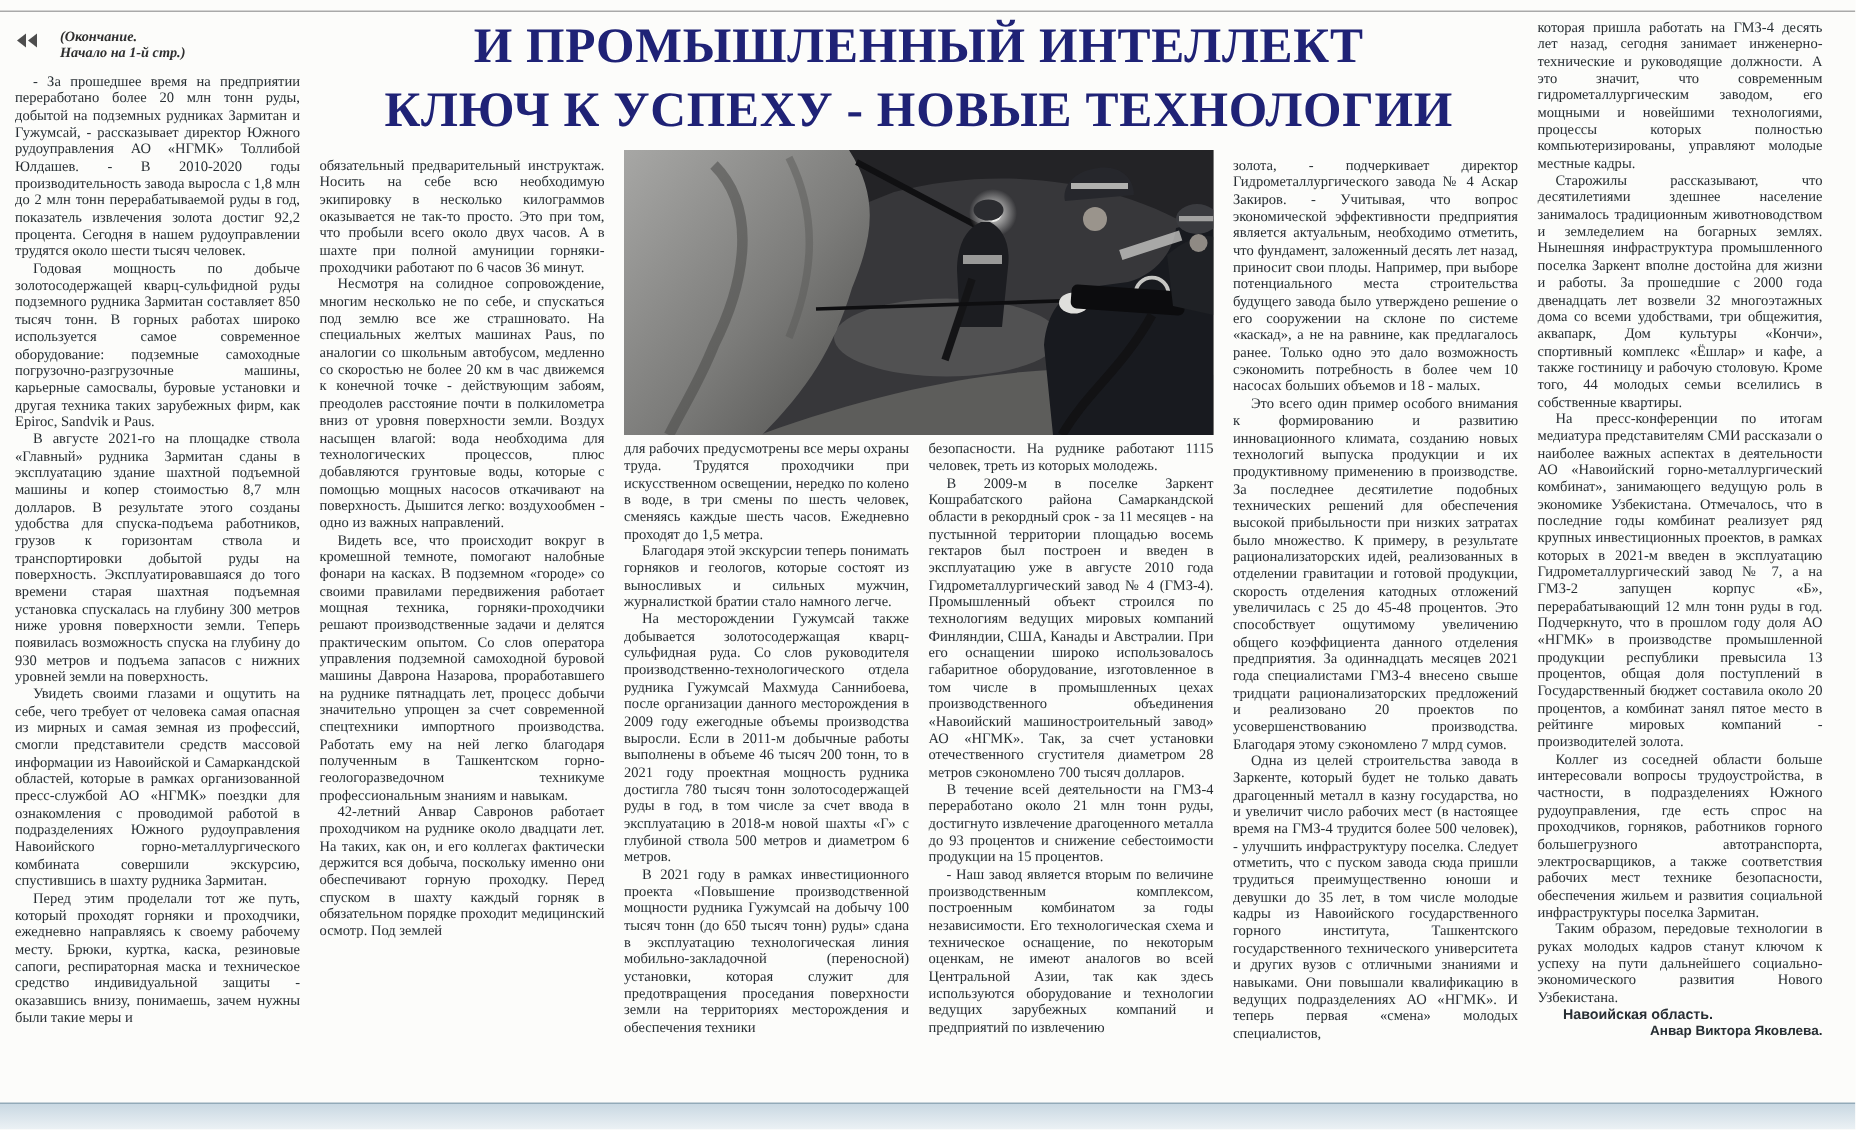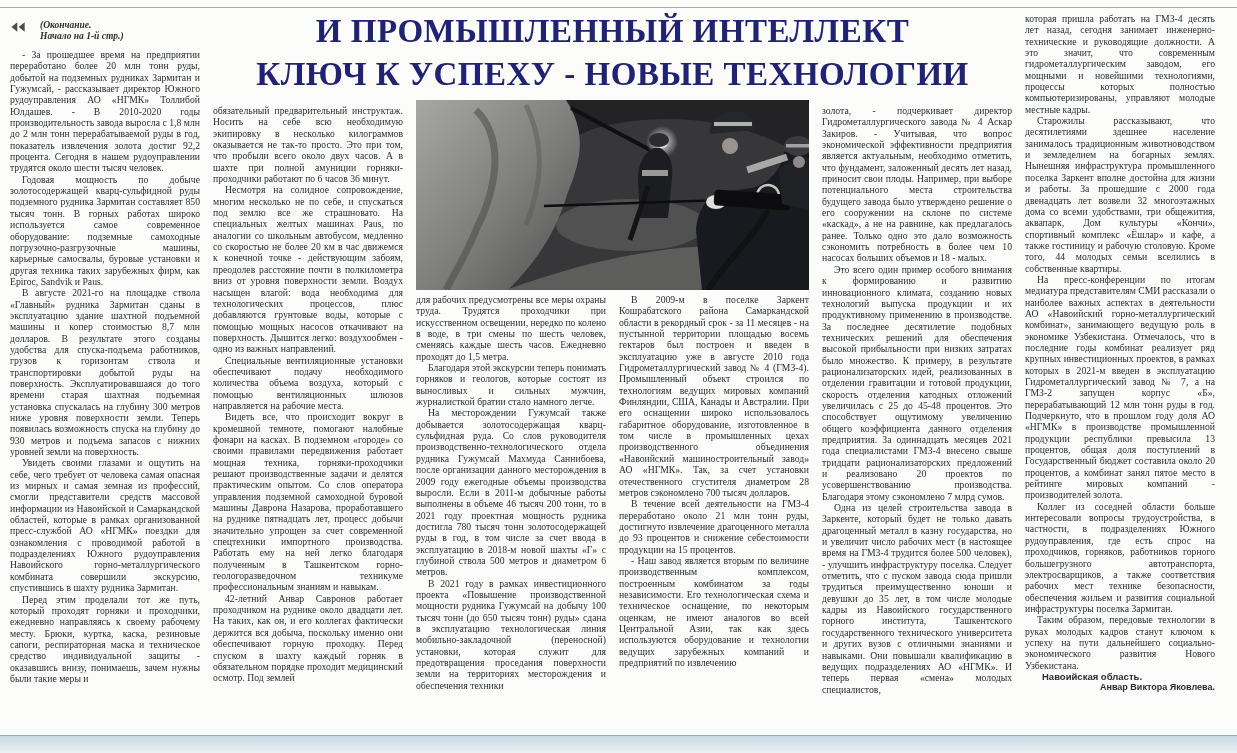--- a/index.html
+++ b/index.html
@@ -103,33 +103,33 @@
     <p>- За прошедшее время на предприятии переработано более 20 млн тонн руды, добытой на подземных рудниках Зармитан и Гужумсай, - рассказывает директор Южного рудоуправления АО «НГМК» Толлибой Юлдашев. - В 2010-2020 годы производительность завода выросла с 1,8 млн до 2 млн тонн перерабатываемой руды в год, показатель извлечения золота достиг 92,2 процента. Сегодня в нашем рудоуправлении трудятся около шести тысяч человек.</p>
     <p>Годовая мощность по добыче золотосодержащей кварц-сульфидной руды подземного рудника Зармитан составляет 850 тысяч тонн. В горных работах широко используется самое современное оборудование: подземные самоходные погрузочно-разгрузочные машины, карьерные самосвалы, буровые установки и другая техника таких зарубежных фирм, как Epiroc, Sandvik и Paus.</p>
     <p>В августе 2021-го на площадке ствола «Главный» рудника Зармитан сданы в эксплуатацию здание шахтной подъемной машины и копер стоимостью 8,7 млн долларов. В результате этого созданы удобства для спуска-подъема работников, грузов к горизонтам ствола и транспортировки добытой руды на поверхность. Эксплуатировавшаяся до того времени старая шахтная подъемная установка спускалась на глубину 300 метров ниже уровня поверхности земли. Теперь появилась возможность спуска на глубину до 930 метров и подъема запасов с нижних уровней земли на поверхность.</p>
     <p>Увидеть своими глазами и ощутить на себе, чего требует от человека самая опасная из мирных и самая земная из профессий, смогли представители средств массовой информации из Навоийской и Самаркандской областей, которые в рамках организованной пресс-службой АО «НГМК» поездки для ознакомления с проводимой работой в подразделениях Южного рудоуправления Навоийского горно-металлургического комбината совершили экскурсию, спустившись в шахту рудника Зармитан.</p>
     <p>Перед этим проделали тот же путь, который проходят горняки и проходчики, ежедневно направляясь к своему рабочему месту. Брюки, куртка, каска, резиновые сапоги, респираторная маска и техническое средство индивидуальной защиты - оказавшись внизу, понимаешь, зачем нужны были такие меры и</p>
   </div>
 
   <div class="col" style="left:213px;top:105px;height:620px;">
     <p class="cont">обязательный предварительный инструктаж. Носить на себе всю необходимую экипировку в несколько килограммов оказывается не так-то просто. Это при том, что пробыли всего около двух часов. А в шахте при полной амуниции горняки-проходчики работают по 6 часов 36 минут.</p>
     <p>Несмотря на солидное сопровождение, многим несколько не по себе, и спускаться под землю все же страшновато. На специальных желтых машинах Paus, по аналогии со школьным автобусом, медленно со скоростью не более 20 км в час движемся к конечной точке - действующим забоям, преодолев расстояние почти в полкилометра вниз от уровня поверхности земли. Воздух насыщен влагой: вода необходима для технологических процессов, плюс добавляются грунтовые воды, которые с помощью мощных насосов откачивают на поверхность. Дышится легко: воздухообмен - одно из важных направлений.</p>
-    <p>Специальные вентиляционные установки обеспечивают подачу необходимого количества объема воздуха, который с помощью вентиляционных шлюзов направляется на рабочие места.</p>
     <p>Видеть все, что происходит вокруг в кромешной темноте, помогают налобные фонари на касках. В подземном «городе» со своими правилами передвижения работает мощная техника, горняки-проходчики решают производственные задачи и делятся практическим опытом. Со слов оператора управления подземной самоходной буровой машины Даврона Назарова, проработавшего на руднике пятнадцать лет, процесс добычи значительно упрощен за счет современной спецтехники импортного производства. Работать ему на ней легко благодаря полученным в Ташкентском горно-геологоразведочном техникуме профессиональным знаниям и навыкам.</p>
     <p>42-летний Анвар Савронов работает проходчиком на руднике около двадцати лет. На таких, как он, и его коллегах фактически держится вся добыча, поскольку именно они обеспечивают горную проходку. Перед спуском в шахту каждый горняк в обязательном порядке проходит медицинский осмотр. Под землей</p>
   </div>
 
   <div class="col" style="left:416px;top:294px;height:432px;font-family:Liberation Serif, serif;">
     <p class="cont">для рабочих предусмотрены все меры охраны труда. Трудятся проходчики при искусственном освещении, нередко по колено в воде, в три смены по шесть человек, сменяясь каждые шесть часов. Ежедневно проходят до 1,5 метра.</p>
     <p>Благодаря этой экскурсии теперь понимать горняков и геологов, которые состоят из выносливых и сильных мужчин, журналисткой братии стало намного легче.</p>
     <p>На месторождении Гужумсай также добывается золотосодержащая кварц-сульфидная руда. Со слов руководителя производственно-технологического отдела рудника Гужумсай Махмуда Саннибоева, после организации данного месторождения в 2009 году ежегодные объемы производства выросли. Если в 2011-м добычные работы выполнены в объеме 46 тысяч 200 тонн, то в 2021 году проектная мощность рудника достигла 780 тысяч тонн золотосодержащей руды в год, в том числе за счет ввода в эксплуатацию в 2018-м новой шахты «Г» с глубиной ствола 500 метров и диаметром 6 метров.</p>
     <p>В 2021 году в рамках инвестиционного проекта «Повышение производственной мощности рудника Гужумсай на добычу 100 тысяч тонн (до 650 тысяч тонн) руды» сдана в эксплуатацию технологическая линия мобильно-закладочной (переносной) установки, которая служит для предотвращения проседания поверхности земли на территориях месторождения и обеспечения техники</p>
   </div>
 
   <div class="col" style="left:619px;top:294px;height:432px;">
+    <p class="cont">безопасности. На руднике работают 1115 человек, треть из которых молодежь.</p>
     <p>В 2009-м в поселке Заркент Кошрабатского района Самаркандской области в рекордный срок - за 11 месяцев - на пустынной территории площадью восемь гектаров был построен и введен в эксплуатацию уже в августе 2010 года Гидрометаллургический завод № 4 (ГМЗ-4). Промышленный объект строился по технологиям ведущих мировых компаний Финляндии, США, Канады и Австралии. При его оснащении широко использовалось габаритное оборудование, изготовленное в том числе в промышленных цехах производственного объединения «Навоийский машиностроительный завод» АО «НГМК». Так, за счет установки отечественного сгустителя диаметром 28 метров сэкономлено 700 тысяч долларов.</p>
     <p>В течение всей деятельности на ГМЗ-4 переработано около 21 млн тонн руды, достигнуто извлечение драгоценного металла до 93 процентов и снижение себестоимости продукции на 15 процентов.</p>
     <p>- Наш завод является вторым по величине производственным комплексом, построенным комбинатом за годы независимости. Его технологическая схема и техническое оснащение, по некоторым оценкам, не имеют аналогов во всей Центральной Азии, так как здесь используются оборудование и технологии ведущих зарубежных компаний и предприятий по извлечению</p>
   </div>
 
   <div class="col" style="left:822px;top:105px;height:620px;">
     <p class="cont">золота, - подчеркивает директор Гидрометаллургического завода № 4 Аскар Закиров. - Учитывая, что вопрос экономической эффективности предприятия является актуальным, необходимо отметить, что фундамент, заложенный десять лет назад, приносит свои плоды. Например, при выборе потенциального места строительства будущего завода было утверждено решение о его сооружении на склоне по системе «каскад», а не на равнине, как предлагалось ранее. Только одно это дало возможность сэкономить потребность в более чем 10 насосах больших объемов и 18 - малых.</p>
     <p>Это всего один пример особого внимания к формированию и развитию инновационного климата, созданию новых технологий выпуска продукции и их продуктивному применению в производстве. За последнее десятилетие подобных технических решений для обеспечения высокой прибыльности при низких затратах было множество. К примеру, в результате рационализаторских идей, реализованных в отделении гравитации и готовой продукции, скорость отделения катодных отложений увеличилась с 25 до 45-48 процентов. Это способствует ощутимому увеличению общего коэффициента данного отделения предприятия. За одиннадцать месяцев 2021 года специалистами ГМЗ-4 внесено свыше тридцати рационализаторских предложений и реализовано 20 проектов по усовершенствованию производства. Благодаря этому сэкономлено 7 млрд сумов.</p>
     <p>Одна из целей строительства завода в Заркенте, который будет не только давать драгоценный металл в казну государства, но и увеличит число рабочих мест (в настоящее время на ГМЗ-4 трудится более 500 человек), - улучшить инфраструктуру поселка. Следует отметить, что с пуском завода сюда пришли трудиться преимущественно юноши и девушки до 35 лет, в том числе молодые кадры из Навоийского государственного горного института, Ташкентского государственного технического университета и других вузов с отличными знаниями и навыками. Они повышали квалификацию в ведущих подразделениях АО «НГМК». И теперь первая «смена» молодых специалистов,</p>
   </div>

